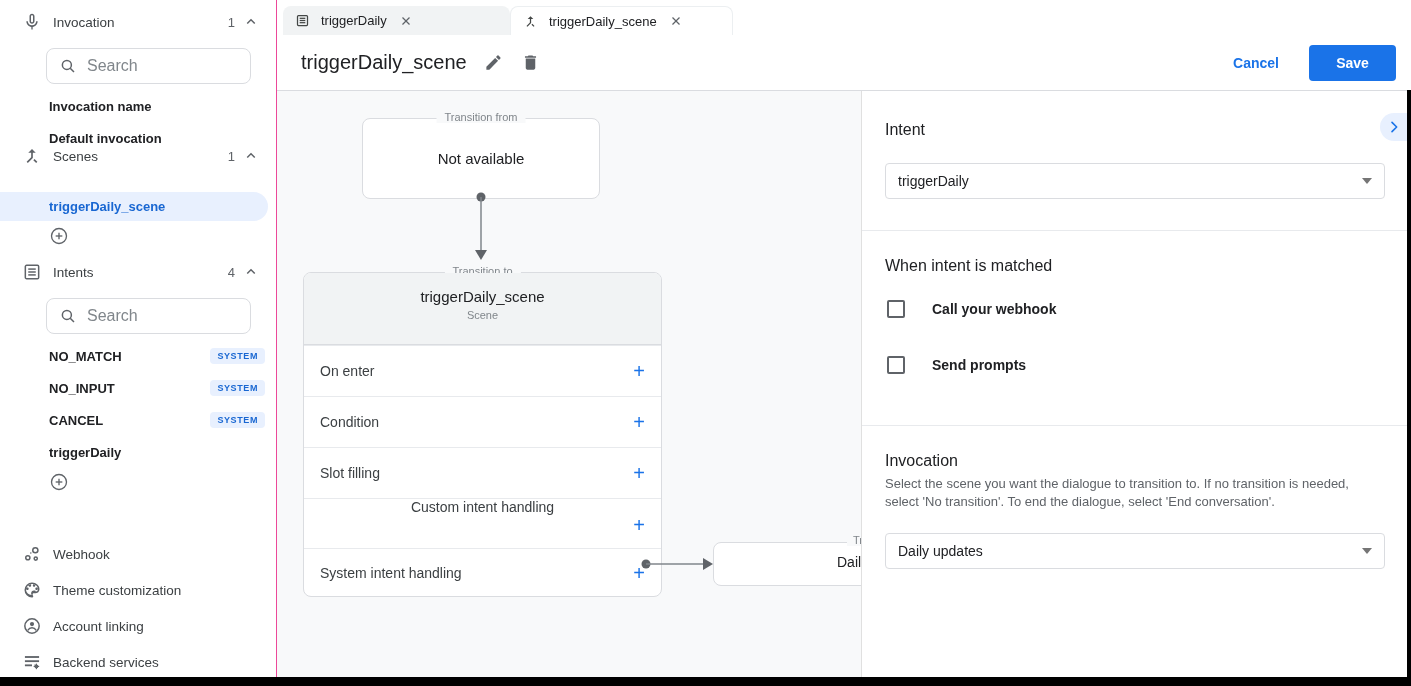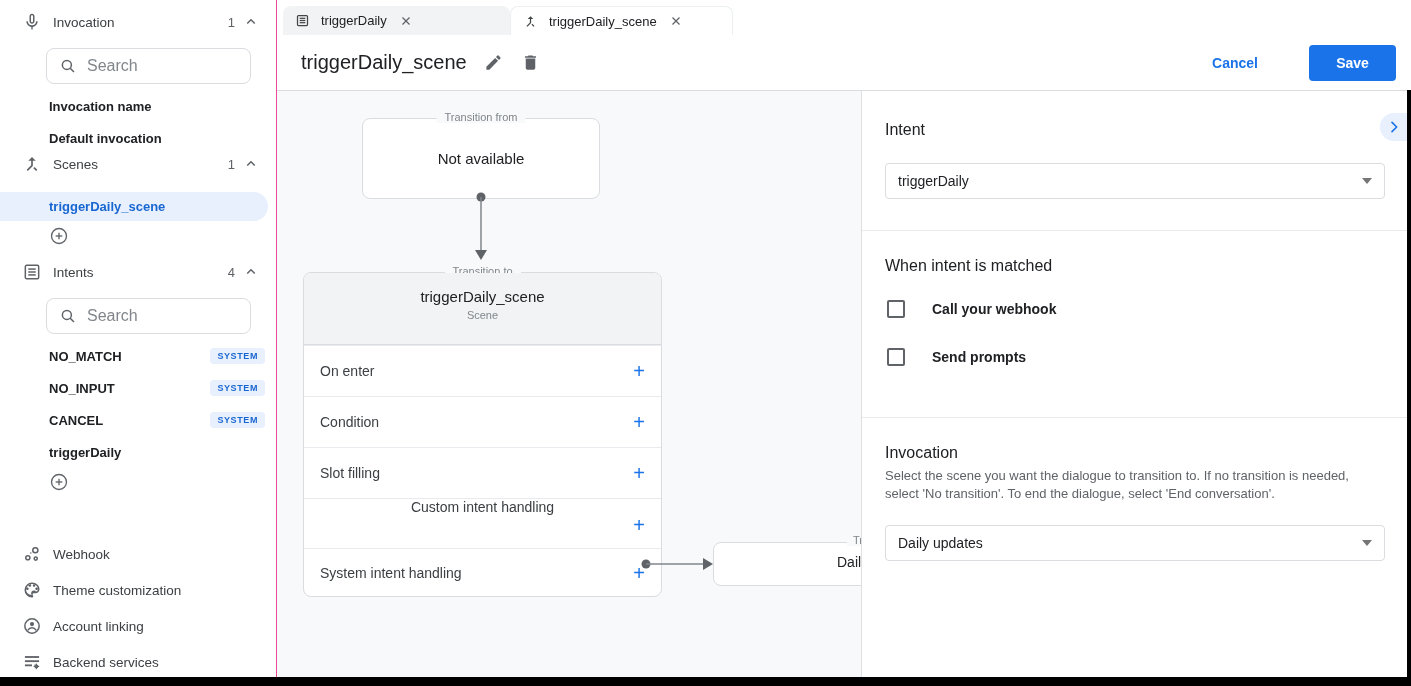--- a/index.html
+++ b/index.html
@@ -28,21 +28,21 @@
   .tab { height:29px; display:flex; align-items:center; padding:0 12px; border-radius:8px 8px 0 0; font-size:13px; color:#202124; cursor:pointer; }
   .tab .tab-icon { width:16px; height:16px; color:#444746; margin-right:10px; display:flex; align-items:center; }
   .tab .x { width:14px; height:14px; color:#5f6368; margin-left:12px; display:flex; align-items:center; cursor:pointer; }
   .tab.inactive { background:#f1f3f4; width:227px; }
   .tab.active { background:#fff; border:1px solid #eceff1; border-bottom:none; width:223px; }
   .toolbar { position:absolute; left:0; top:35px; width:1134px; height:55px; display:flex; align-items:center; padding:0 15px 0 24px; }
   .page-title { font-size:20px; color:#202124; }
   .tool-icon { width:20px; height:20px; color:#5f6368; margin-left:17px; cursor:pointer; display:flex; align-items:center; }
   .spacer { flex:1; }
   .cancel-btn { color:#1a73e8; font-size:14px; font-weight:bold; background:none; border:none; cursor:pointer; margin-right:30px; font-family:"Liberation Sans",sans-serif; }
-  .save-btn { background:#1a73e8; color:#fff; font-size:14px; font-weight:bold; border:none; border-radius:4px; width:87px; height:36px; cursor:pointer; font-family:"Liberation Sans",sans-serif;margin-left:21px; }
+  .save-btn { background:#1a73e8; color:#fff; font-size:14px; font-weight:bold; border:none; border-radius:4px; width:87px; height:36px; cursor:pointer; font-family:"Liberation Sans",sans-serif; }
 
   
   .canvas { position:absolute; left:277px; top:91px; width:584px; height:586px; background:#f8f9fa; overflow:hidden; }
   .flow-box { position:absolute; background:#fff; border:1px solid #dadce0; border-radius:8px; }
   .legend { position:absolute; top:-8px; left:50%; transform:translateX(-50%); background:#f8f9fa; padding:0 8px; font-size:11px; color:#80868b; white-space:nowrap; }
   .tfrom { left:85px; top:27px; width:238px; height:81px; display:flex; align-items:center; justify-content:center; font-size:15px; color:#202124; }
   .scene-card { position:absolute; left:26px; top:181px; width:359px; background:#fff; border:1px solid #dadce0; border-radius:8px; }
   .scene-head { position:relative; height:72px; background:#f1f3f4; border-bottom:1px solid #dadce0; border-radius:7px 7px 0 0; text-align:center; padding-top:15px; }
   .scene-head .t { font-size:15px; color:#202124; }
   .scene-head .s { font-size:11px; color:#80868b; margin-top:4px; }
@@ -61,21 +61,21 @@
   .panel { position:absolute; left:861px; top:91px; width:546px; height:586px; background:#fff; border-left:1px solid #e0e0e0; padding:0 23px; }
   .panel h2 { font-size:16px; font-weight:normal; color:#202124; line-height:19px; }
   .h-intent { margin-top:29px; }
   .dropdown { width:500px; height:36px; border:1px solid #dadce0; border-radius:4px; display:flex; align-items:center; padding:0 12px; font-size:14px; color:#202124; cursor:pointer; background:#fff; }
   .dd-intent { margin-top:24px; }
   .caret { margin-left:auto; width:0; height:0; border-left:5px solid transparent; border-right:5px solid transparent; border-top:6px solid #757575; }
   .divider { height:1px; background:#e8eaed; margin:0 -23px; }
   .div1 { margin-top:31px; }
   .h-matched { margin-top:25px; }
   .cb-row { display:flex; align-items:center; margin-top:25px; cursor:pointer; }
-  .cb-row + .cb-row { margin-top:30px;align-items:center; }
+  .cb-row + .cb-row { margin-top:38px;align-items:center; }
   .cbox { width:18px; height:18px; border:2px solid #5f6368; border-radius:2px; margin-left:2px; background:#fff; }
   .cb-label { margin-left:27px; font-size:14px; font-weight:bold; color:#202124; }
   .div2 { margin-top:51px; }
   .h-transition { margin-top:25px; }
   .help-text { margin-top:5px; width:500px; font-size:13px; line-height:18px; color:#5f6368; }
   .dd-daily { margin-top:22px; }
   .collapse-pill { position:absolute; right:0; top:22px; width:27px; height:28px; background:#e8f0fe; border-radius:14px 0 0 14px; display:flex; align-items:center; justify-content:flex-start; padding-left:6px; cursor:pointer; color:#1a73e8; }
 
   
   .edge-bottom { position:absolute; left:0; top:677px; width:1411px; height:9px; background:#000; }
@@ -111,21 +111,21 @@
       <input type="text" placeholder="Search" style="">
     </div>
 
     <div class="item-row" style="top:90px">
       <span>Invocation name</span>
     </div>
     <div class="item-row" style="top:122px">
       <span>Default invocation</span>
     </div>
 
-    <div class="srow" style="top:148px">
+    <div class="srow" style="top:140px">
       <span class="sec-icon">
         <svg width="20" height="20" viewBox="0 0 24 24" fill="currentColor">
             <path d="M17 20.41 18.41 19 15 15.59 13.59 17 17 20.41zM7.5 8H11v5.59L5.59 19 7 20.41l6-6V8h3.5L12 3.5 7.5 8z"></path>
           </svg>
       </span>
       <span class="sec-label">Scenes</span>
       <span class="count">1</span>
       <span class="chev">
           <svg width="18" height="18" viewBox="0 0 24 24" fill="none" stroke="currentColor" stroke-width="2">
             <polyline points="7,14 12,9 17,14"></polyline>

